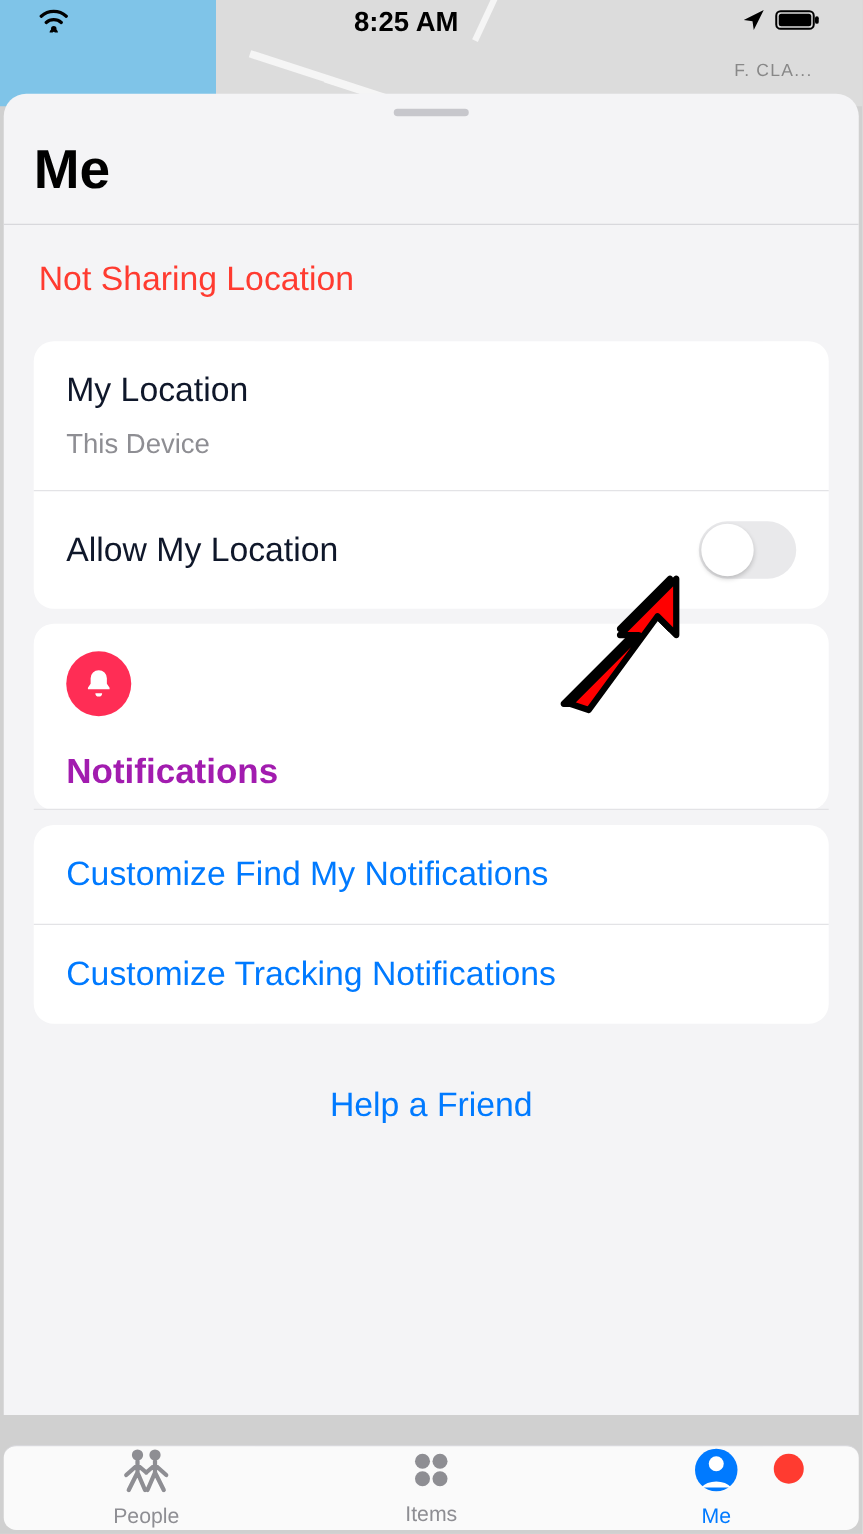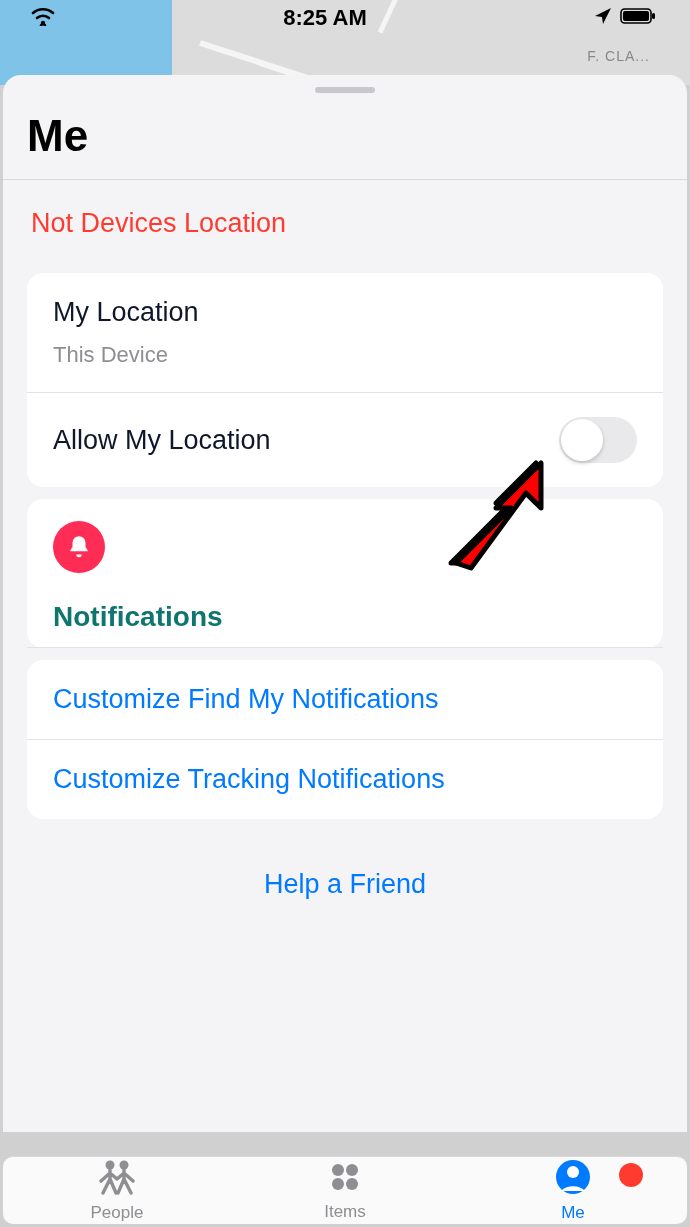--- a/index.html
+++ b/index.html
@@ -171,21 +171,21 @@
       justify-content: center;
       margin: 0 0 28px 0;
     }
     .section-header-row {
       padding: 22px 26px 14px;
       border-bottom: 1px solid #e3e3e6;
     }
     .section-heading {
       font-size: 28px;
       font-weight: 700;
-      color: #0f766e;
+      color: #a21caf;
     }
     
     .help-link {
       text-align: center;
       padding: 38px 0 12px;
       font-size: 27px;
       color: #007aff;
     }
     
     
@@ -266,21 +266,21 @@
         </svg>
     </span>
   </div>
 </div>
 
 <div class="sheet">
   <div class="grabber"></div>
   <div class="sheet-title">Me</div>
   <div class="hr-full"></div>
 
-  <div class="status-text">Not Devices Location</div>
+  <div class="status-text">Not Sharing Location</div>
 
   <div class="card">
     <div class="row">
       <div>
         <div class="row-title">My Location</div>
         <div class="row-sub">This Device</div>
       </div>
     </div>
     <div class="row">
       <div class="row-title">Allow My Location</div>

